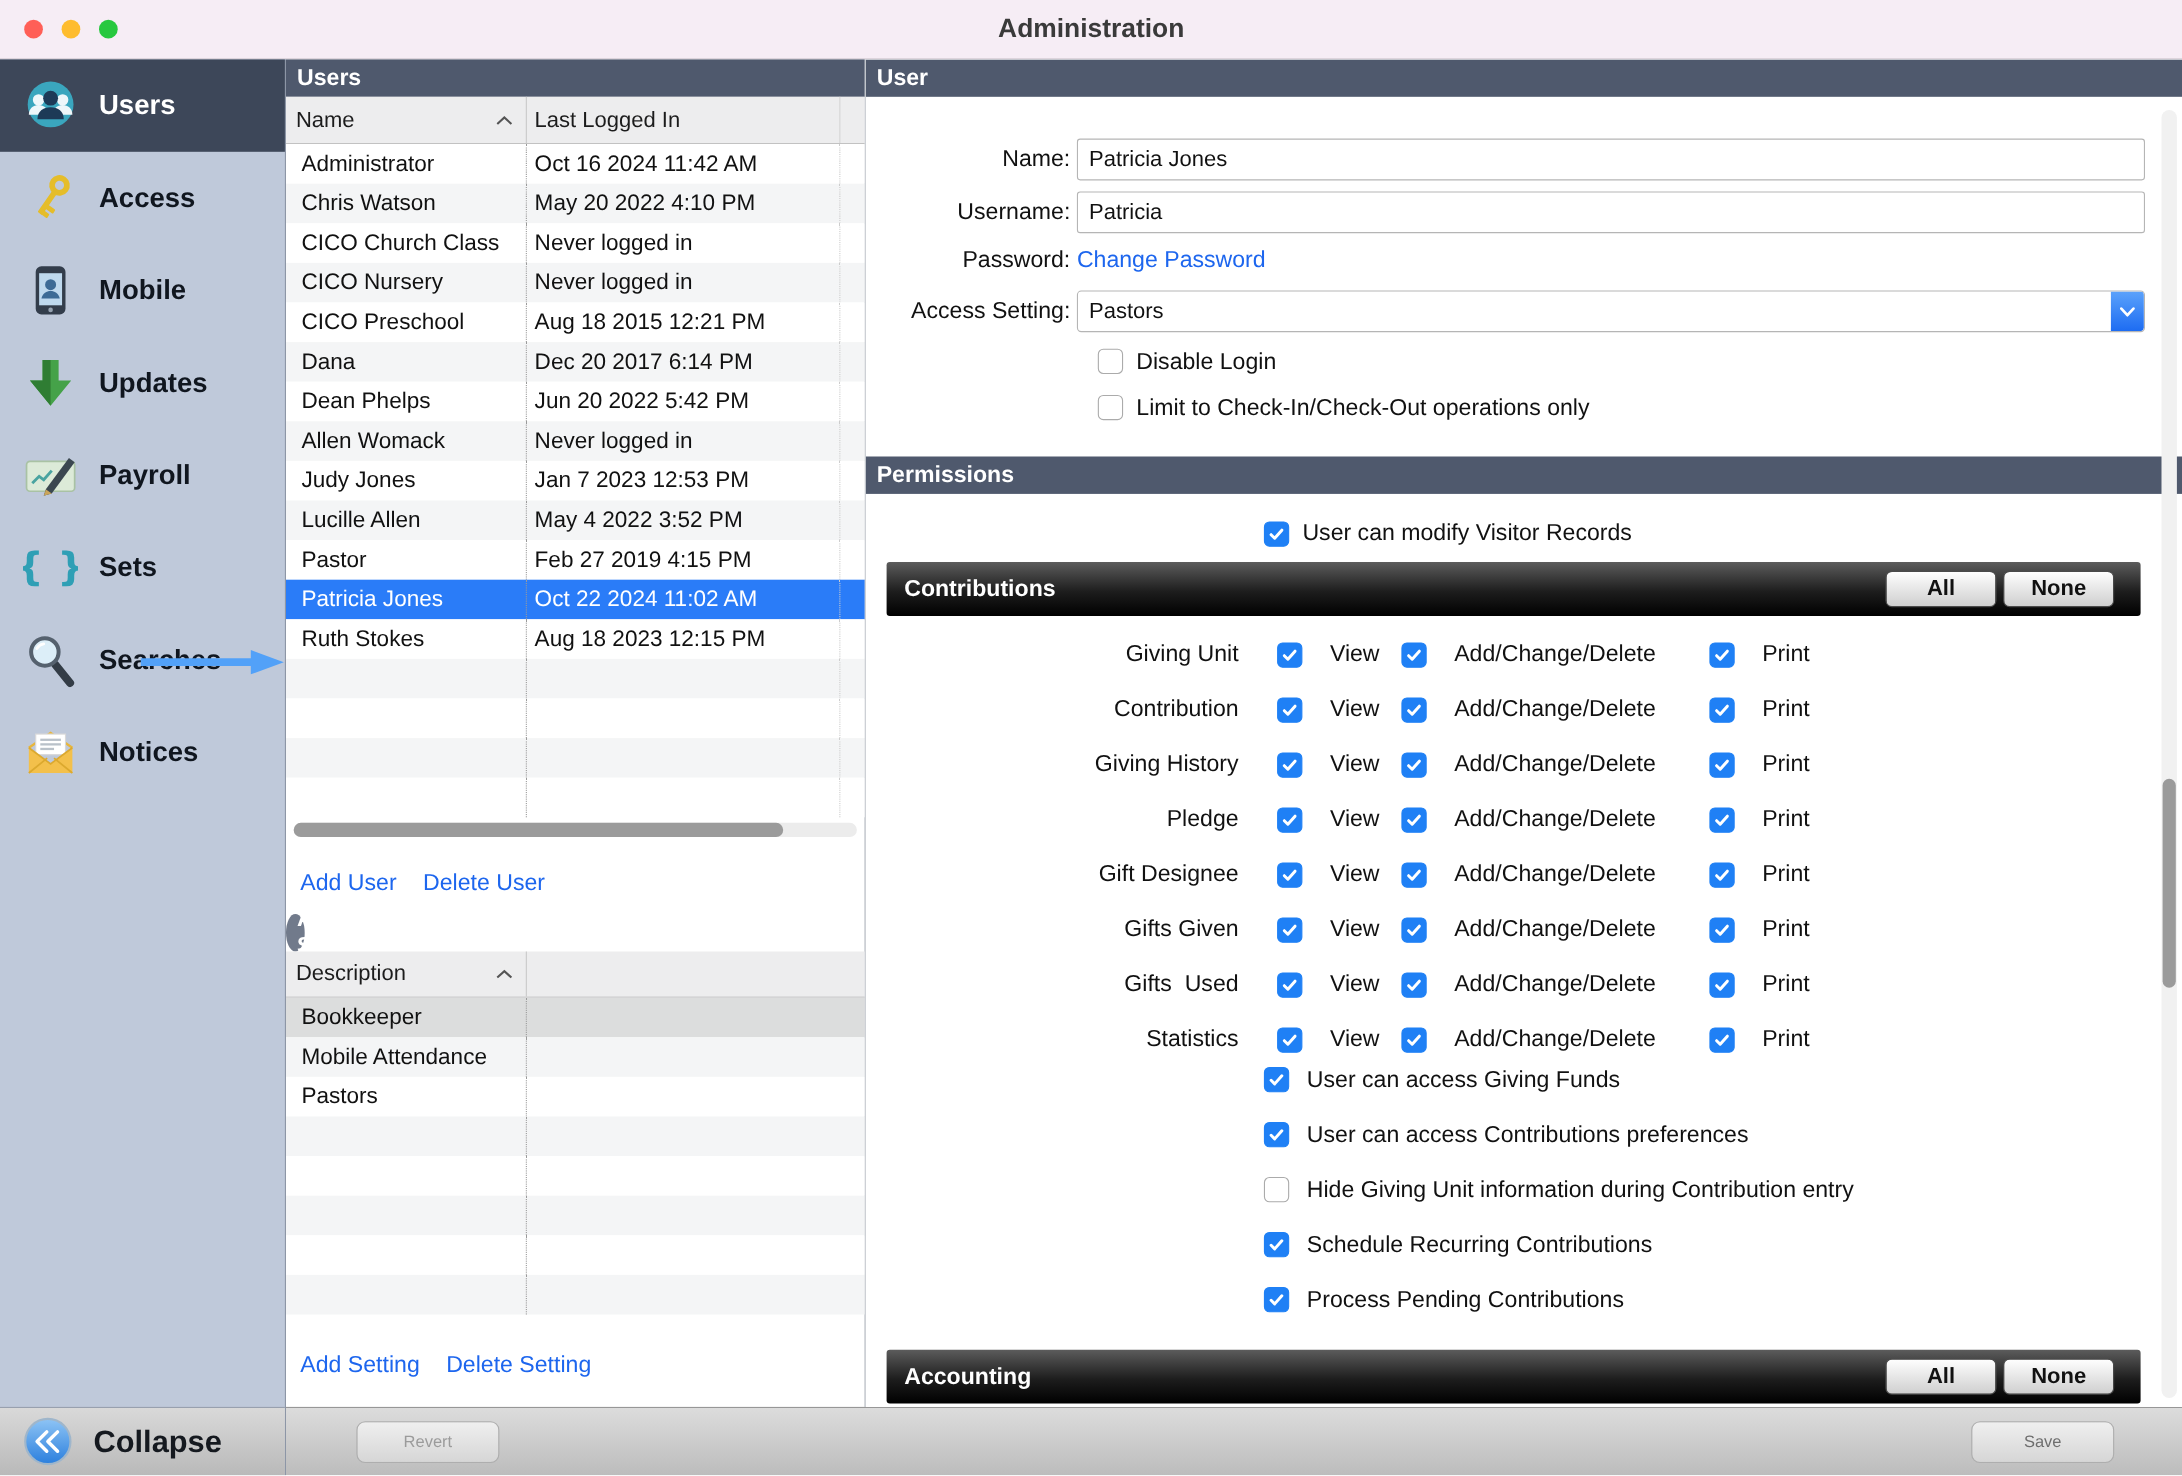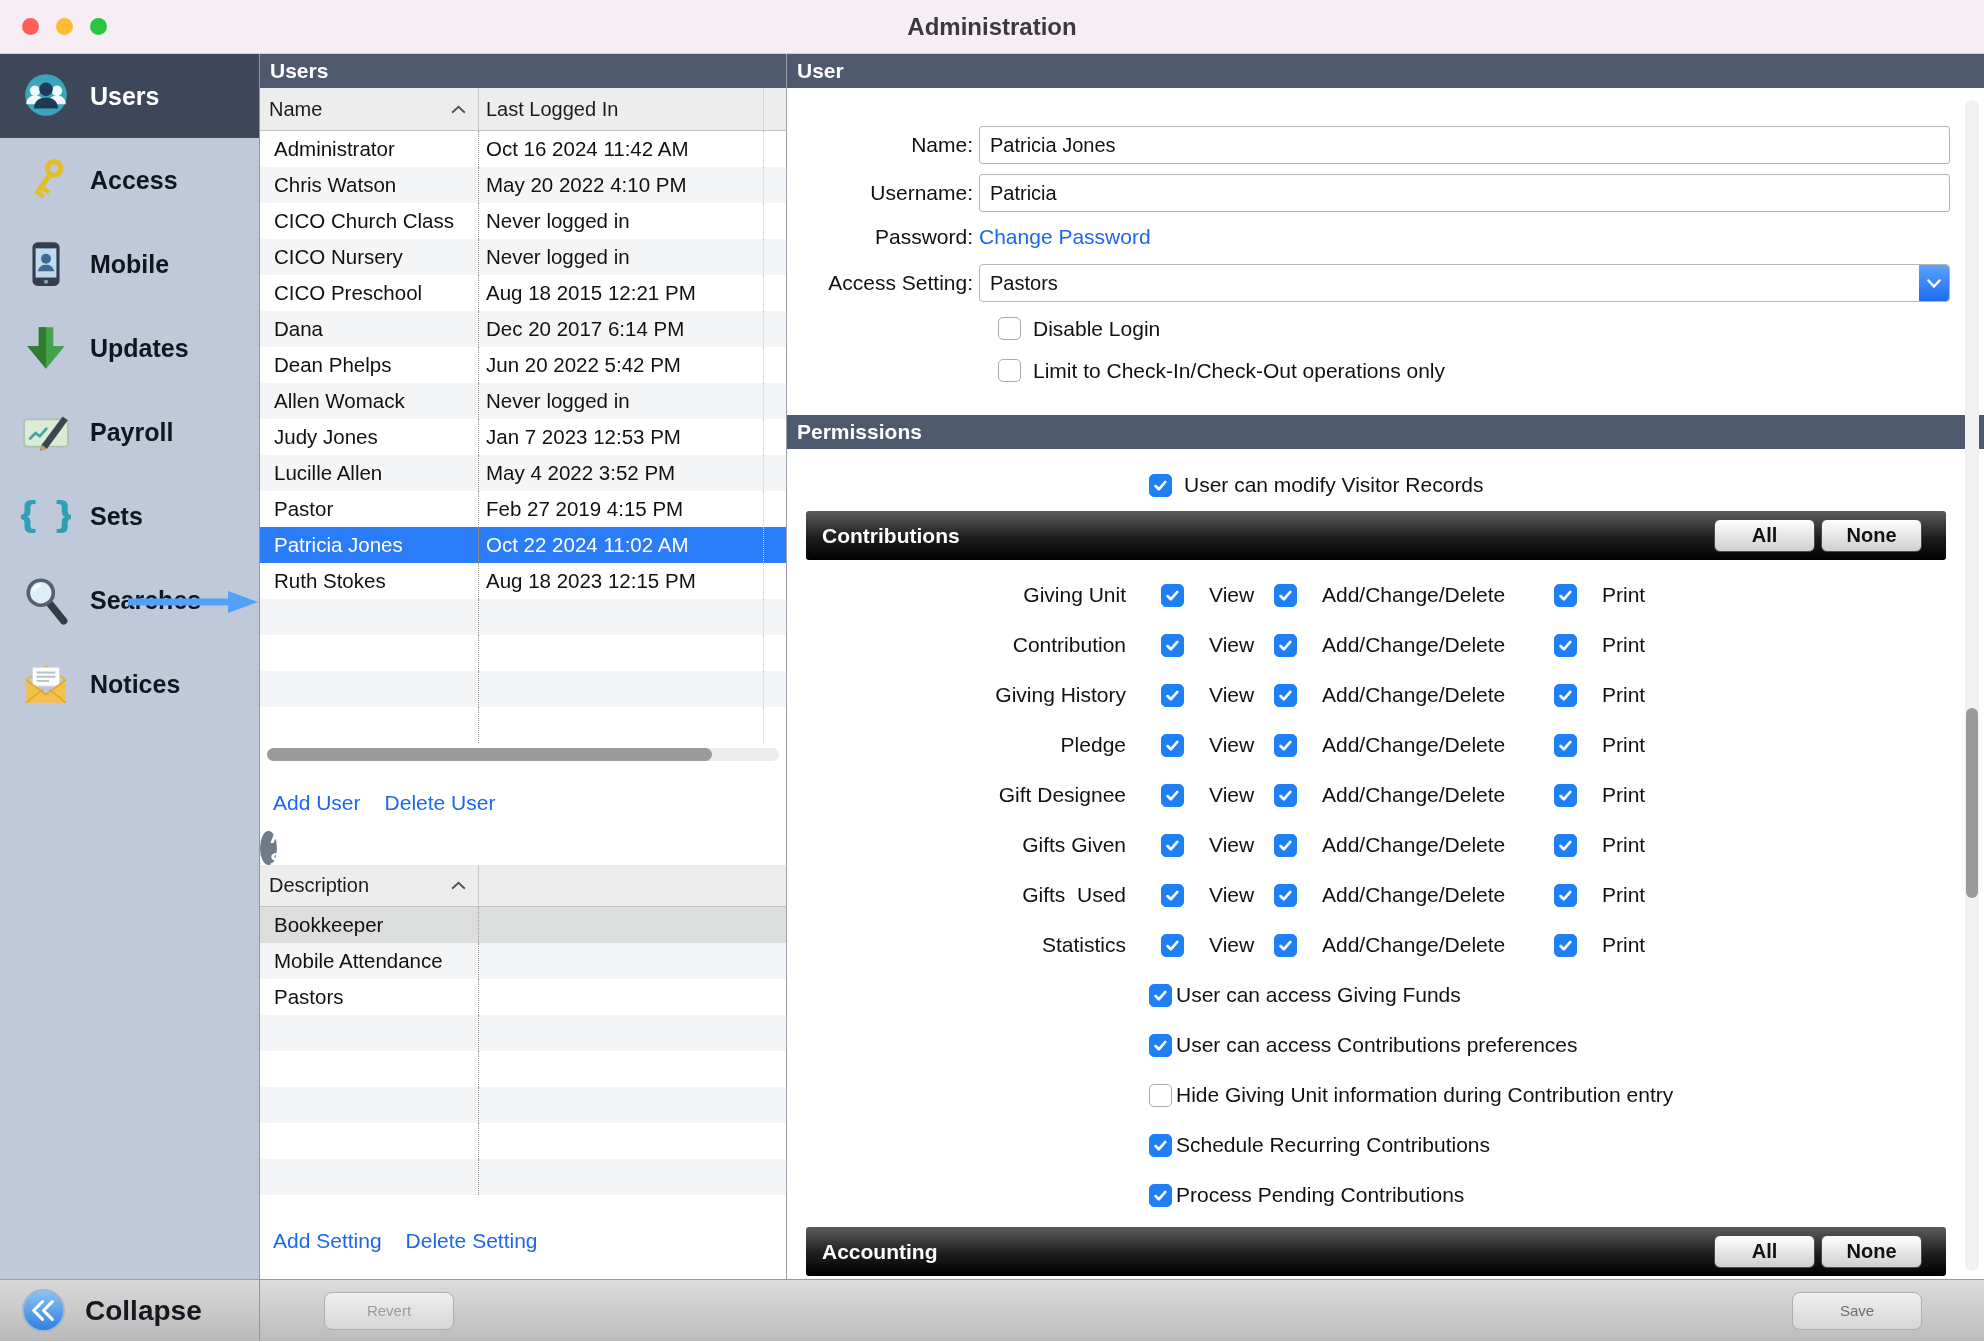--- a/index.html
+++ b/index.html
@@ -86,21 +86,21 @@
   .section-bar .an{margin-left:auto;display:flex;gap:6px}
   .an-btn{width:101px;height:33px;border-radius:6px;border:1px solid #4a4a4a;background:linear-gradient(#fefefe,#cfcfcf);font-size:20px;font-weight:600;color:#111;font-family:inherit;cursor:pointer}
   .section-bar.accounting{margin-top:7px}
 
   .perm-grid{margin-top:10px}
   .perm-row{height:50px;display:flex;align-items:center;font-size:21px}
   .perm-label{width:339px;flex:0 0 339px;text-align:right;white-space:pre}
   .perm-cell{display:flex;align-items:center;gap:25px}
   .perm-cell.c0{margin-left:35px;width:113px}
   .perm-cell.c1{width:280px}
-  .extra-row{height:50px;display:flex;align-items:center;gap:4px;margin-left:362px}
+  .extra-row{height:50px;display:flex;align-items:flex-start;gap:16px;margin-left:362px}
 
   .vscroll{position:absolute;right:5px;top:46px;bottom:8px;width:14px;background:#f1f1f1;border-radius:7px}
   .vthumb{position:absolute;left:1px;top:608px;width:12px;height:190px;background:#9b9b9b;border-radius:6px}
 
   
   .footer{height:62px;flex:0 0 62px;border-top:1px solid #979797;background:linear-gradient(#dcdcdc,#bcbcbc);display:flex;align-items:center;justify-content:space-between;padding:0 62px 0 64px}
   .fbtn{width:130px;height:38px;border-radius:8px;border:1px solid #aeaeae;background:linear-gradient(#efefef,#d6d6d6);font-size:15px;font-family:Liberation Sans, sans-serif;cursor:pointer}
   .fbtn.revert{color:#9b9b9b}
   .fbtn.save{color:#6e6e6e}
 

